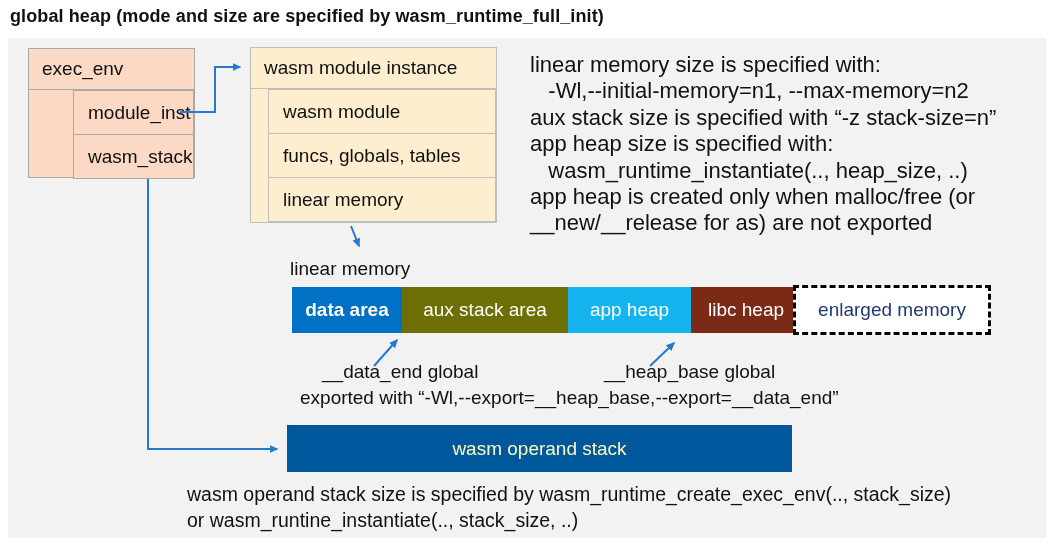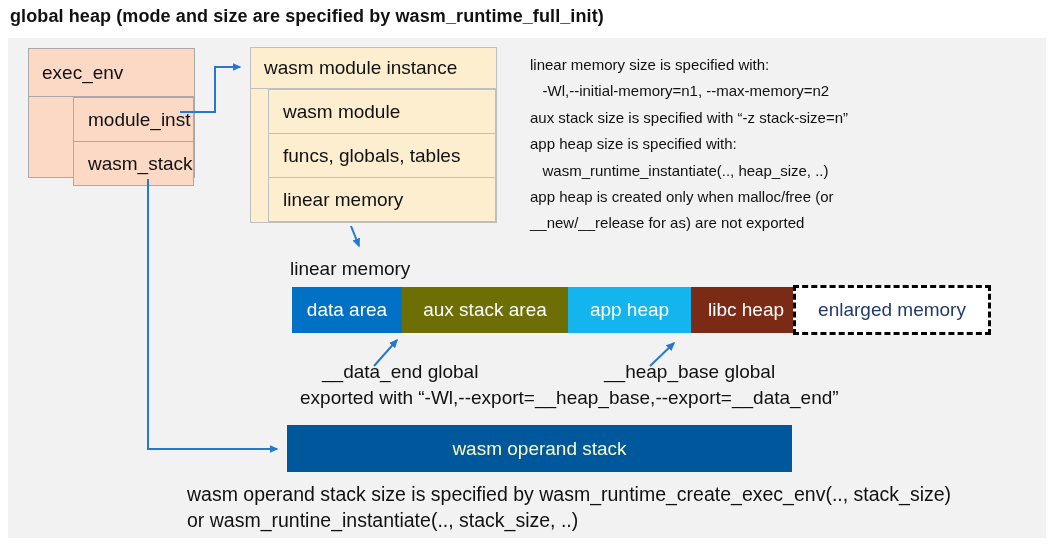--- a/index.html
+++ b/index.html
@@ -14,34 +14,34 @@
   }
   .panel{
     position:absolute;left:8px;top:38px;width:1038px;height:500px;
     background:var(--panel-bg,#f2f2f2);
   }
   
   .box{position:absolute;box-sizing:border-box;font-size:19px;}
   .box.salmon{background:var(--salmon-fill);border:1px solid var(--salmon-border);}
   .box.cream{background:var(--cream-fill);border:1px solid var(--cream-border);}
   .box-header{box-sizing:border-box;display:flex;align-items:center;padding-left:13px;}
-  .salmon .box-header{height:48px;border-bottom:1px solid var(--salmon-border);}
+  .salmon .box-header{height:41px;border-bottom:1px solid var(--salmon-border);}
   .cream  .box-header{height:41px;border-bottom:1px solid var(--cream-border);}
   .box-rows{box-sizing:border-box;}
   .box.salmon .box-rows{margin-left:24px;padding-left:20px;}
   .box.cream  .box-rows{margin-left:17px;}
   .box-row{
     box-sizing:border-box;height:45px;display:flex;align-items:center;
     padding-left:14px;margin-top:-1px;
   }
   .salmon .box-row{background:var(--salmon-fill);border:1px solid var(--salmon-border);}
   .cream  .box-row{background:var(--cream-fill);border:1px solid var(--cream-border);}
   .box-row:first-child{margin-top:0;}
   
-  .size-notes{position:absolute;left:530px;top:52px;font-size:15px;line-height:26.4px;}
+  .size-notes{position:absolute;left:530px;top:52px;font-size:22px;line-height:26.4px;}
   .size-notes div{white-space:pre;}
   
   .lm-label{position:absolute;left:290px;top:258px;font-size:19px;}
   .mem-bar{position:absolute;left:292px;top:287px;height:46px;display:flex;}
   .seg{
     box-sizing:border-box;height:46px;display:flex;align-items:center;justify-content:center;
     color:#fff;font-size:19px;white-space:nowrap;
   }
   .seg1{width:110px;} .seg2{width:166px;} .seg3{width:123px;} .seg4{width:110px;}
   .enlarged{
@@ -96,21 +96,21 @@
     <div>   -Wl,--initial-memory=n1, --max-memory=n2</div>
     <div>aux stack size is specified with “-z stack-size=n”</div>
     <div>app heap size is specified with:</div>
     <div>   wasm_runtime_instantiate(.., heap_size, ..)</div>
     <div>app heap is created only when malloc/free (or</div>
     <div>__new/__release for as) are not exported</div>
   </div>
 
   <div class="lm-label">linear memory</div>
   <div class="mem-bar">
-    <div class="seg seg1" style="background-color: rgb(0, 113, 197);">data area</div>
+    <div class="seg seg1" style="background-color: rgb(0, 113, 197); font-weight: bold;">data area</div>
     <div class="seg seg2" style="background-color: rgb(109, 110, 4);">aux stack area</div>
     <div class="seg seg3" style="background-color: rgb(20, 180, 239);">app heap</div>
     <div class="seg seg4" style="background-color: rgb(123, 42, 21);">libc heap</div>
   </div>
   <div class="enlarged" style="color: rgb(31, 58, 110);">enlarged memory</div>
 
   <div class="lbl lbl-data-end">__data_end global</div>
   <div class="lbl lbl-heap-base">__heap_base global</div>
   <div class="lbl lbl-export">exported with “-Wl,--export=__heap_base,--export=__data_end”</div>
 

